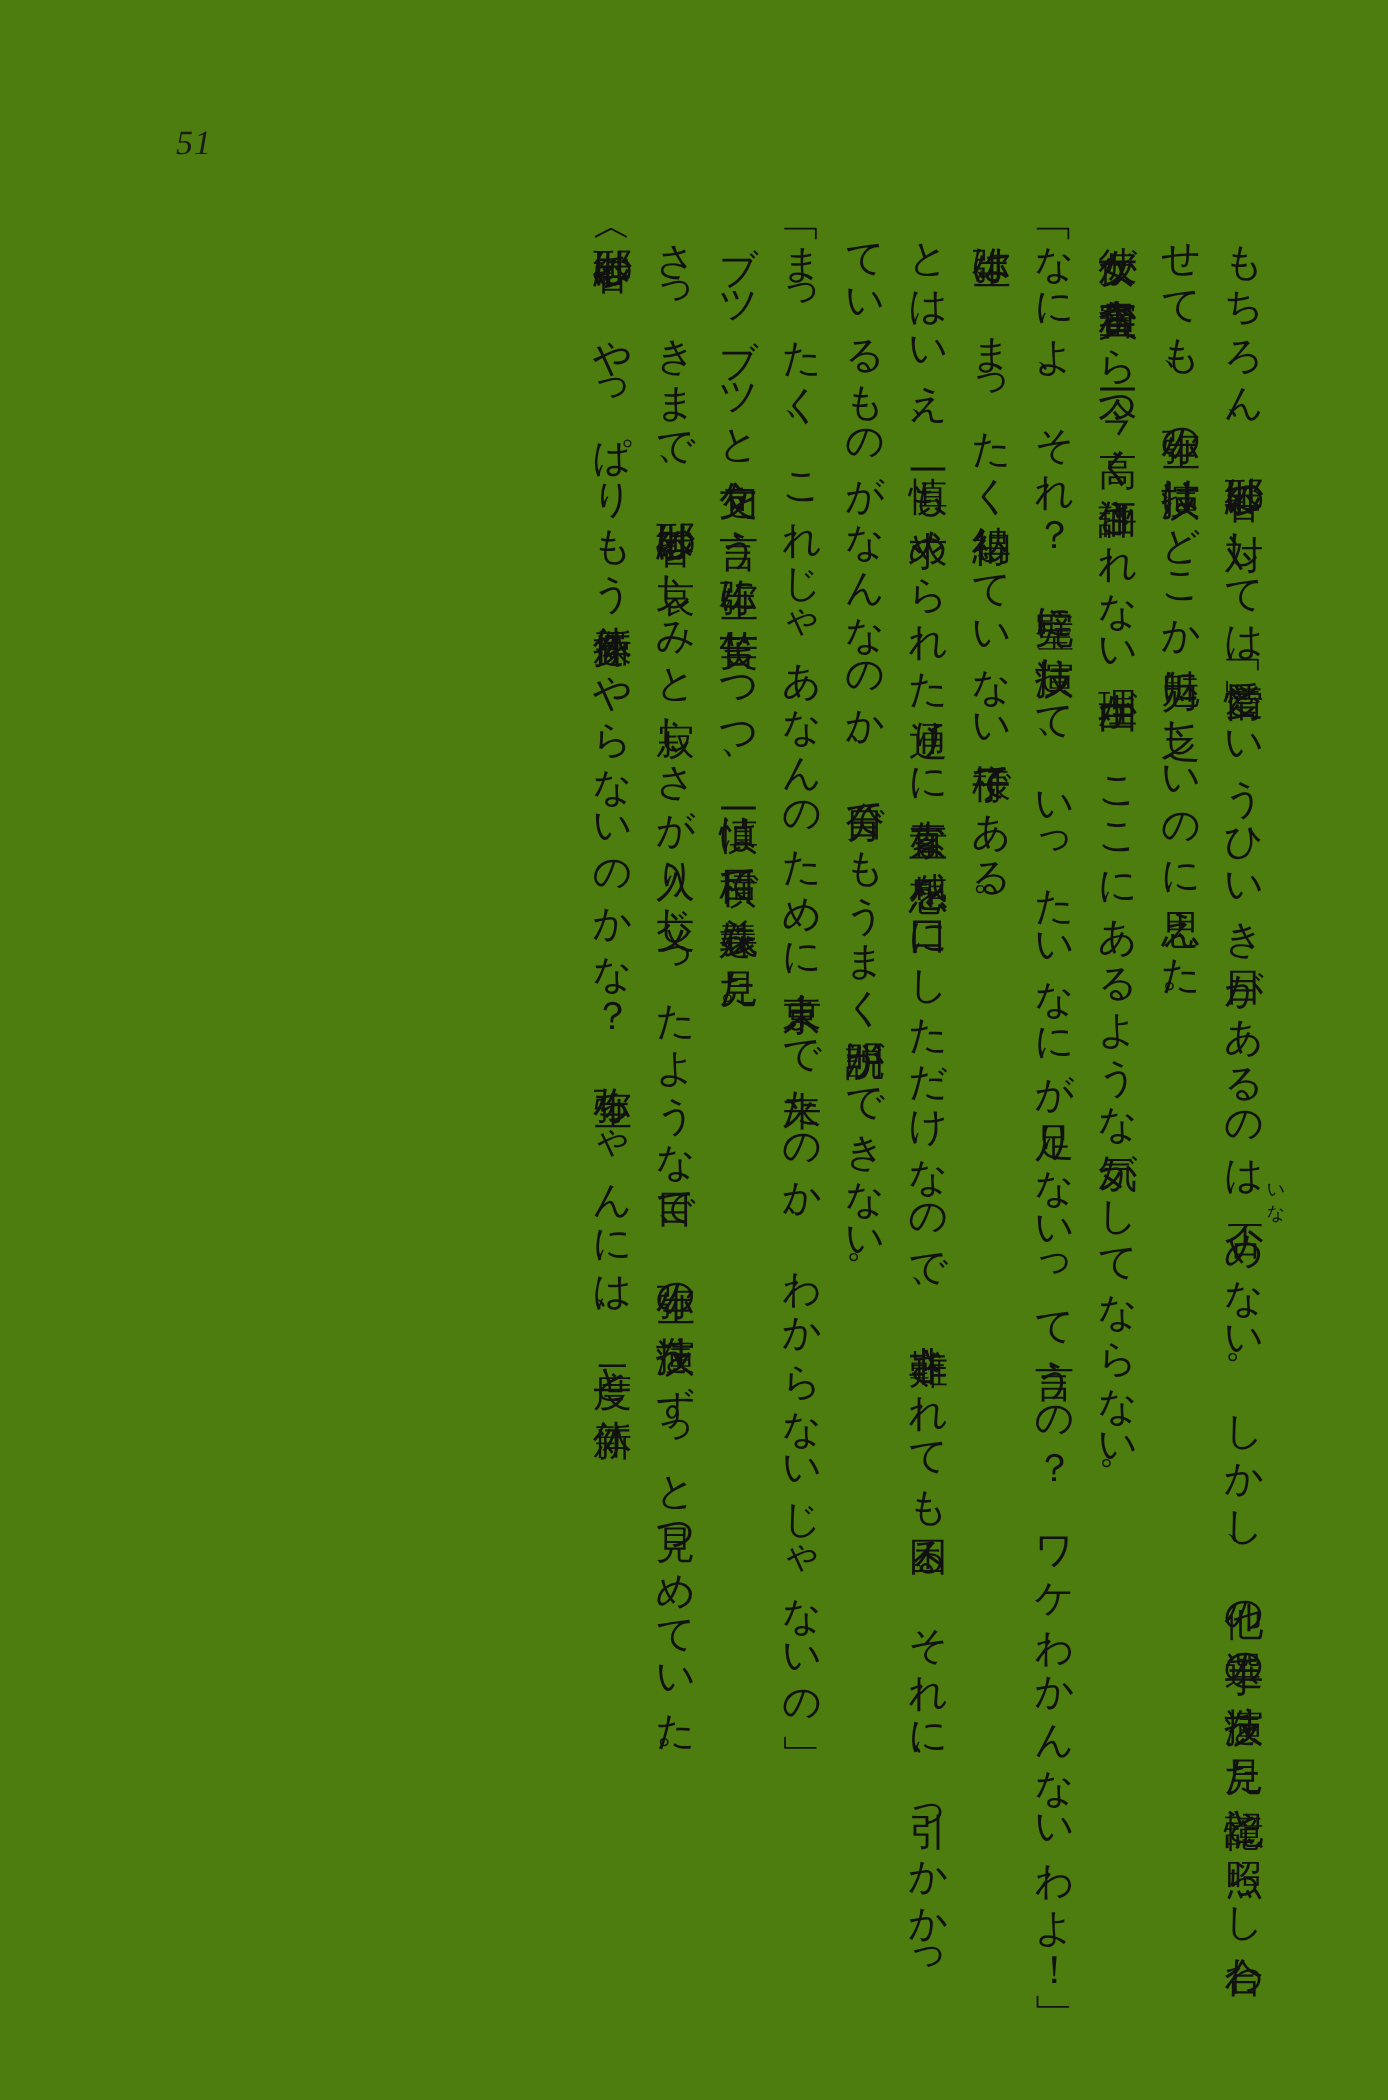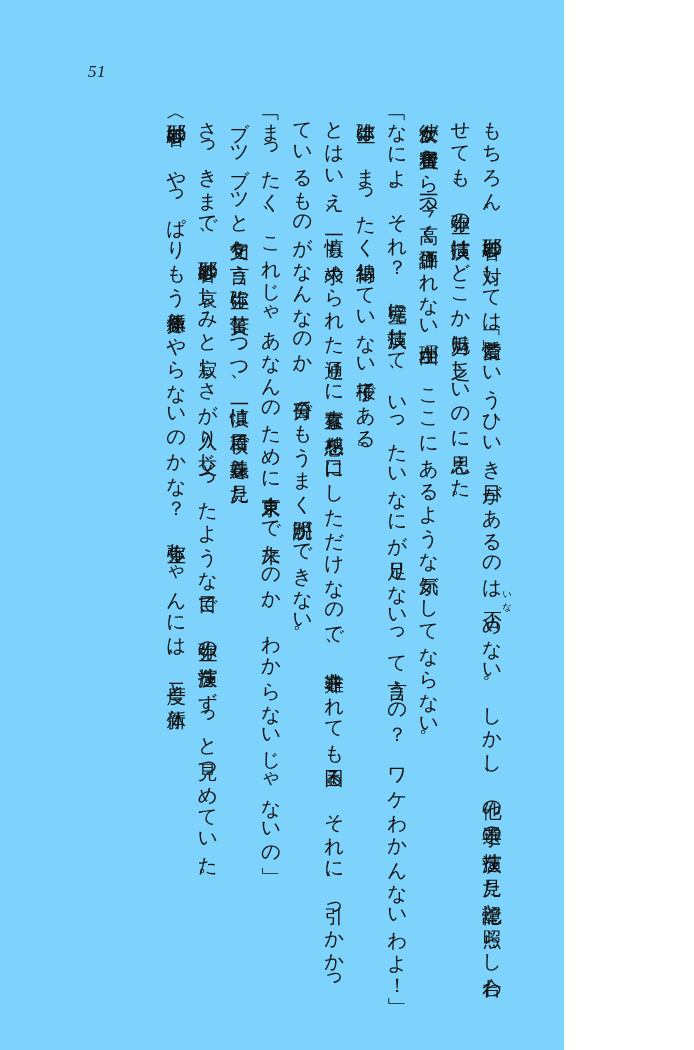--- a/index.html
+++ b/index.html
@@ -9,23 +9,23 @@
   }
   body {
     width: 694px;
     height: 1050px;
     overflow: hidden;
     font-family: "Liberation Serif", "DejaVu Serif", serif;
     color: #000000;
   }
   .page {
     position: relative;
-    width: 564px;
+    width: 694px;
     height: 1050px;
-    background: #7dd3fc;
+    background: #4d7c0f;
   }
   .page-number {
     position: absolute;
     left: 88px;
     top: 62px;
     font-size: 17px;
     font-family: "Liberation Serif", "DejaVu Serif", serif;
     font-style: italic;
     color: #1a1a1a;
     letter-spacing: 0.5px;

